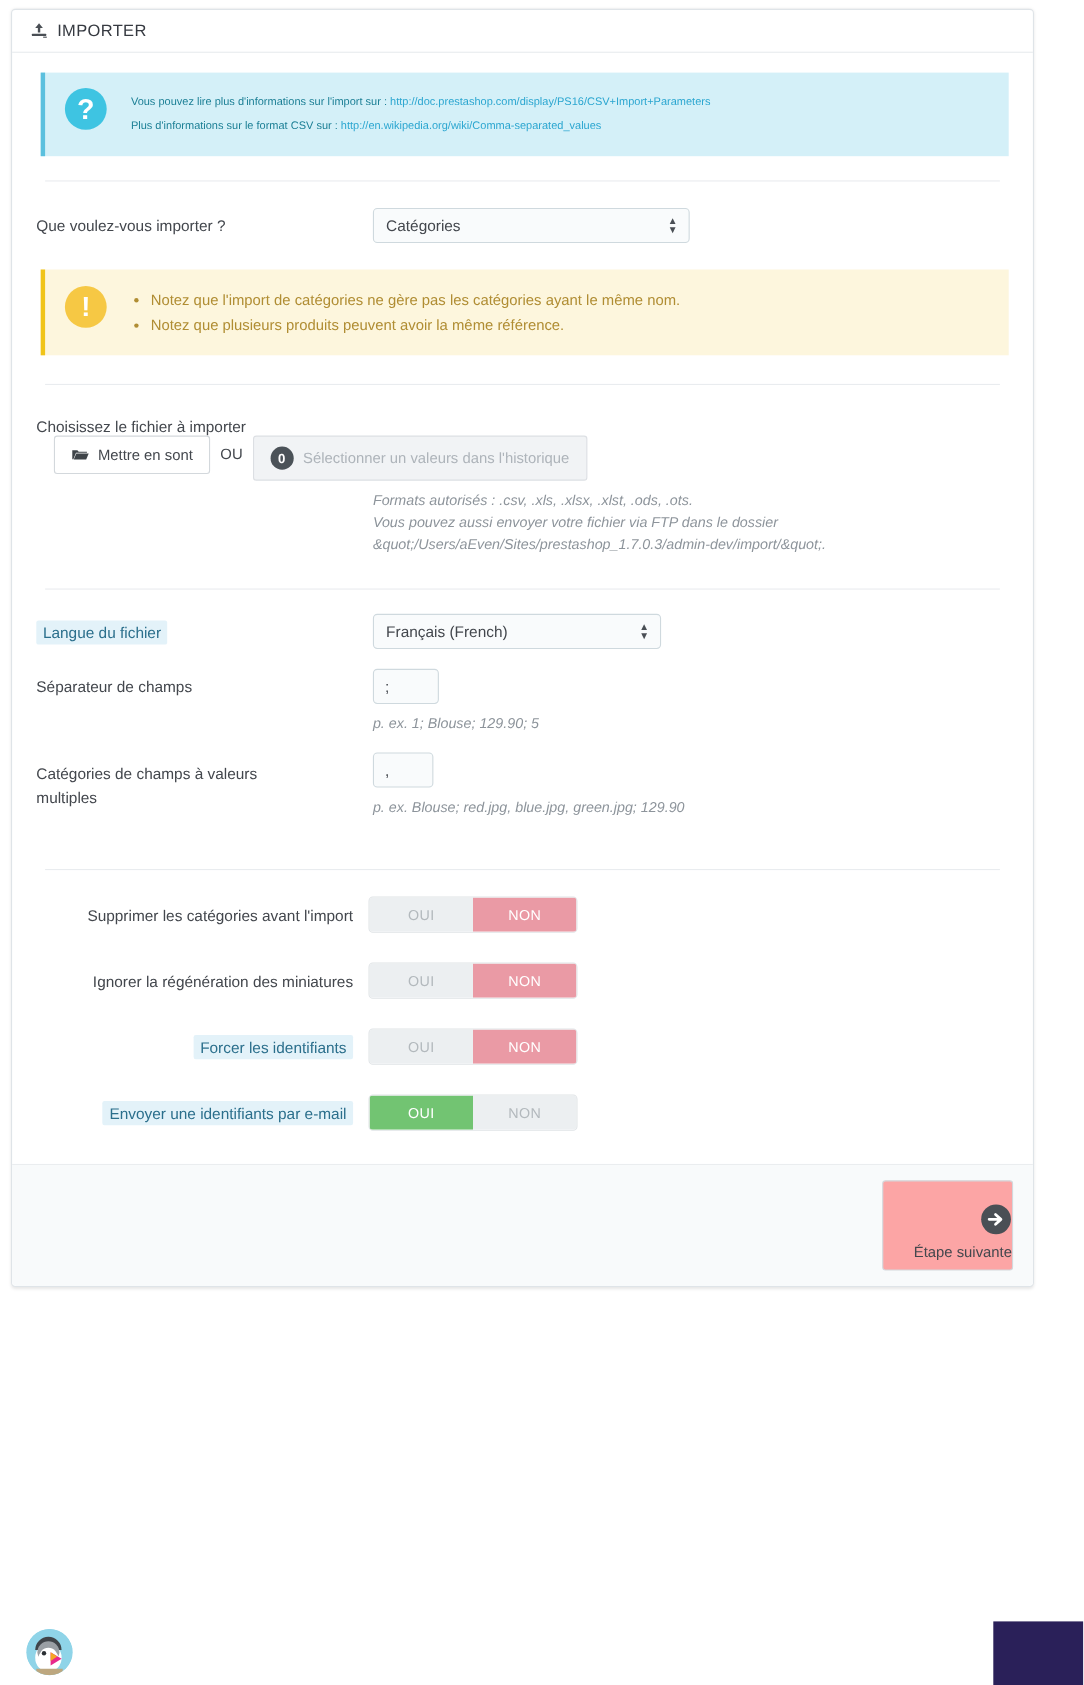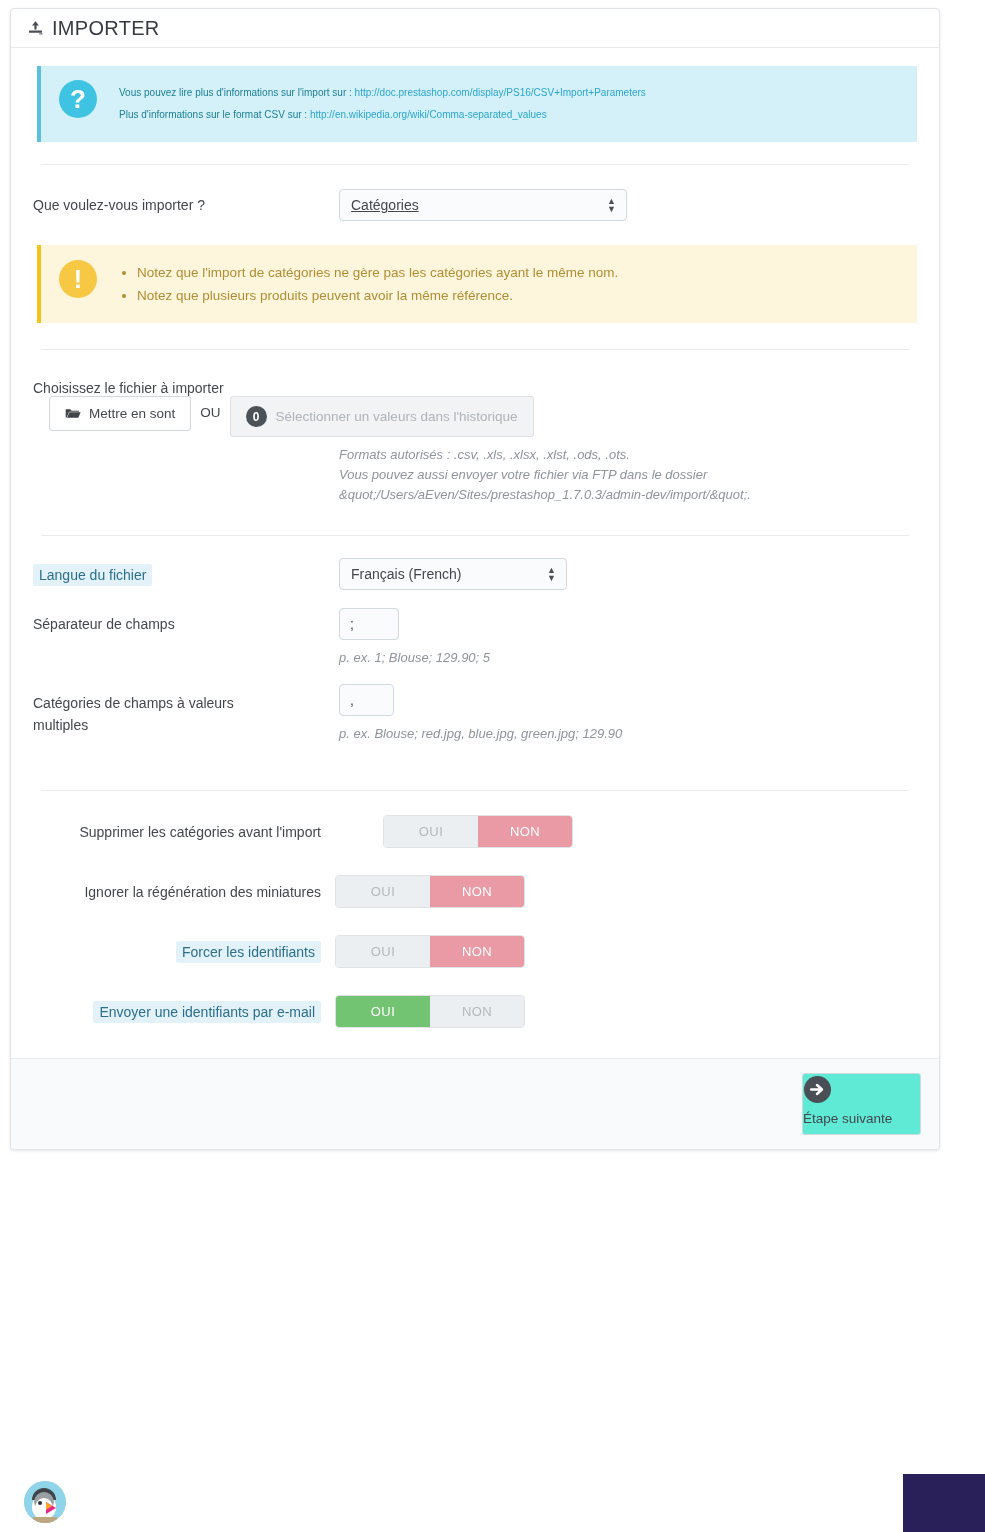--- a/index.html
+++ b/index.html
@@ -34,21 +34,21 @@
     height: 38px;
     display: flex;
     align-items: center;
     padding: 0 16px;
     border-bottom: 1px solid #e8ebee;
     color: #363a41;
     font-size: 14.5px;
     letter-spacing: .3px;
   }
   .panel-head .title {
-    font-size: 20px;
+    font-size: 15px;
     color: #363a41;
     margin-left: 8px;
     font-weight: 400;
   }
   .icon-upload { display:inline-block; width:17px; height:17px; }
 
   .panel-body { padding: 14px 22px 4px 22px; }
 
   
   .alert {
@@ -231,26 +231,26 @@
   
   .panel-foot {
     border-top: 1px solid #e8ebee;
     background: #f8fafb;
     padding: 14px 18px;
     display: flex;
     justify-content: flex-end;
     border-radius: 0 0 4px 4px;
   }
   .btn-next {
-    background: #5eead4;
+    background: #fca5a5;
     border: 1px solid #d3d8dc;
     border-radius: 3px;
     width: 117px;
-    padding: 1px 0 8px 0;
-    text-align: left;
+    padding: 20px 0 8px 0;
+    text-align: right;
     cursor: pointer;
   }
   .btn-next .lab { font-size: 13.5px; color: #43474d; margin-top: 3px; }
 
   
   .mascot {
     position: absolute;
     left: 24px;
     top: 1481px;
     width: 42px; height: 42px;
@@ -299,21 +299,21 @@
           </div>
         </div>
       </div>
 
       <div class="hr" style="margin-top:22px;"></div>
 
       <div class="row" style="padding:24px 0 24px 0;">
         <div class="lbl" style="width:290px;">Que voulez-vous importer ?</div>
         <div class="ctrl">
           <span class="selwrap">
-            <select class="sel" style="width:288px;text-decoration:underline;">
+            <select class="sel" style="width:288px;">
               <option>Catégories</option>
             </select>
             <span class="arrows">▲<br>▼</span>
           </span>
         </div>
       </div>
 
       <div class="alert alert-warn">
         <div class="bubble-warn">!</div>
         <ul>
@@ -354,21 +354,21 @@
       </div>
 
       <div class="hr" style="margin-top:30px;"></div>
 
       <div class="row" style="padding-top:22px;">
         <div class="lbl" style="width:290px; padding-top:6px;">
           <span class="lbl-hl">Langue du fichier</span>
         </div>
         <div class="ctrl">
           <span class="selwrap">
-            <select class="sel" style="width:228px;">
+            <select class="sel" style="width:262px;">
               <option>Français (French)</option>
             </select>
             <span class="arrows">▲<br>▼</span>
           </span>
         </div>
       </div>
 
       <div class="row" style="padding-top:18px;">
         <div class="lbl" style="width:290px;">Séparateur de champs</div>
         <div class="ctrl">
@@ -385,21 +385,21 @@
         <div class="ctrl">
           <input class="txtbox" style="width: 55px;" value=",">
           <div class="hint" style="margin-top:8px;">p. ex. Blouse; red.jpg, blue.jpg, green.jpg; 129.90</div>
         </div>
       </div>
 
       <div class="hr" style="margin-top:46px;"></div>
 
       <div style="padding:24px 0 26px 0;">
 
-        <div class="toggle-row" style="margin-bottom:27px;gap:48px;">
+        <div class="toggle-row" style="margin-bottom:27px;">
           <div class="lbl2">
             <span>Supprimer les catégories avant l'import</span>
           </div>
           <div class="switch">
             <span class="sw-off-inactive">OUI</span>
             <span class="sw-no-active">NON</span>
           </div>
         </div>
 
         <div class="toggle-row" style="margin-bottom:27px;">

